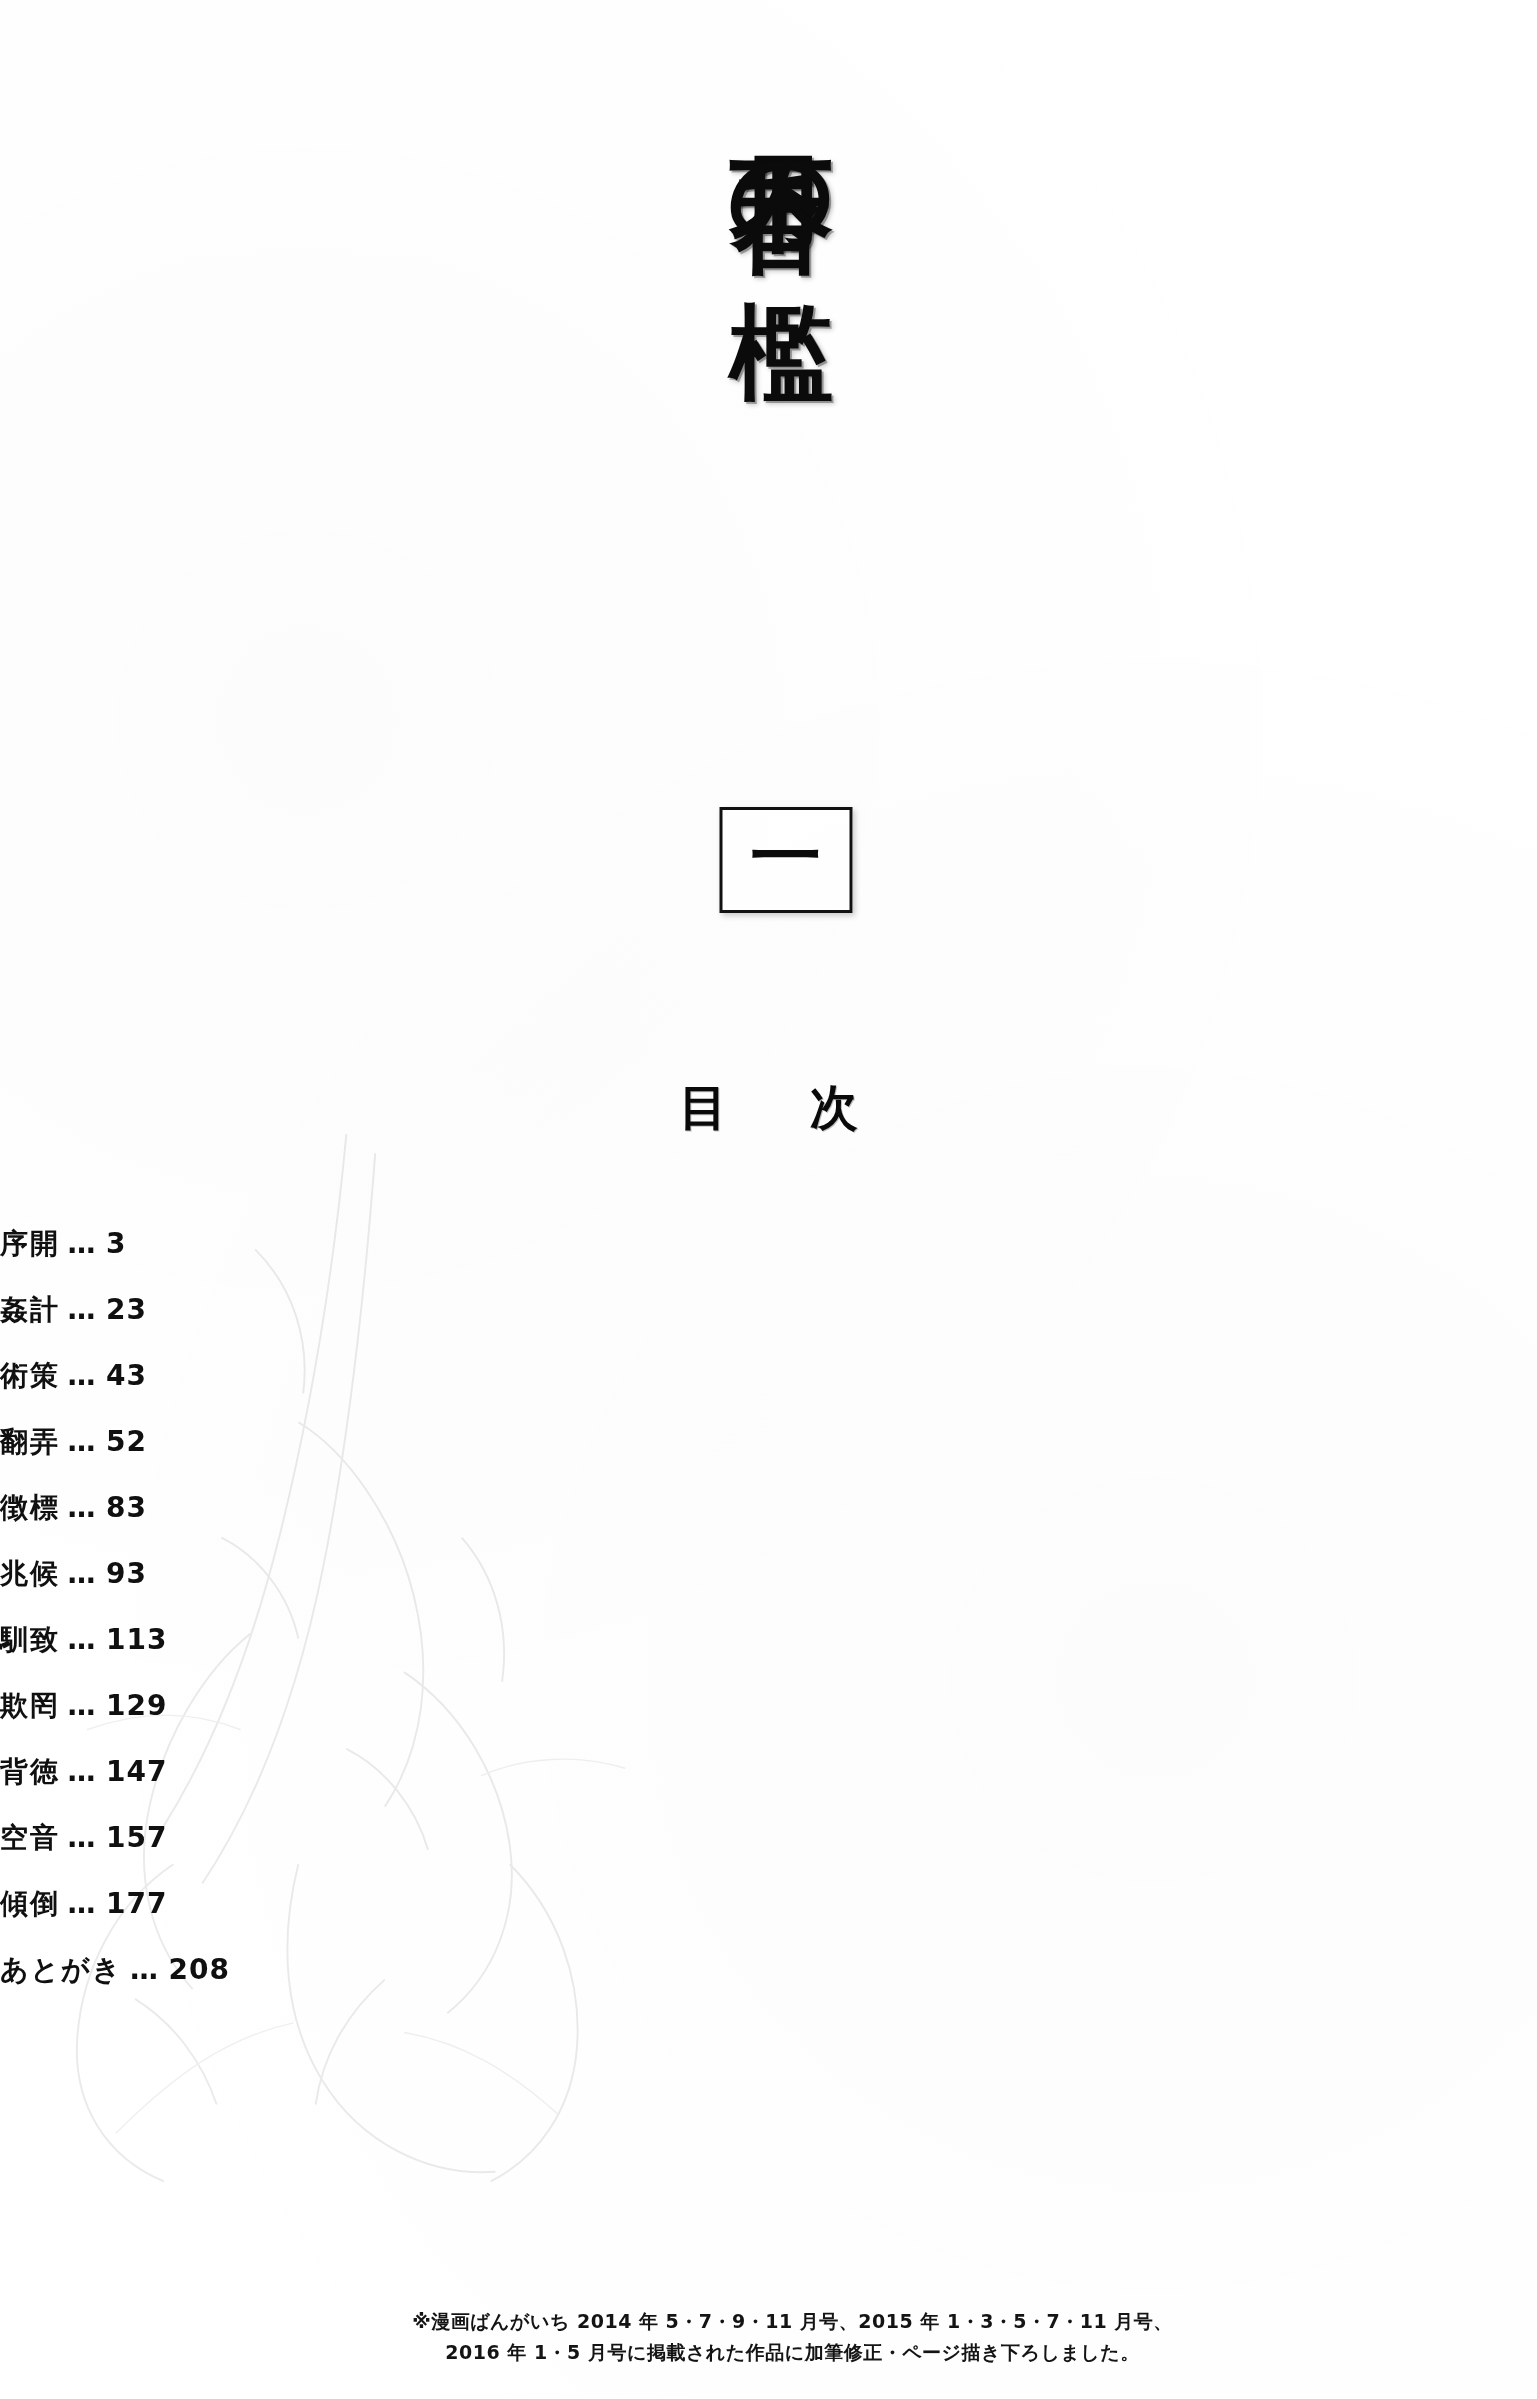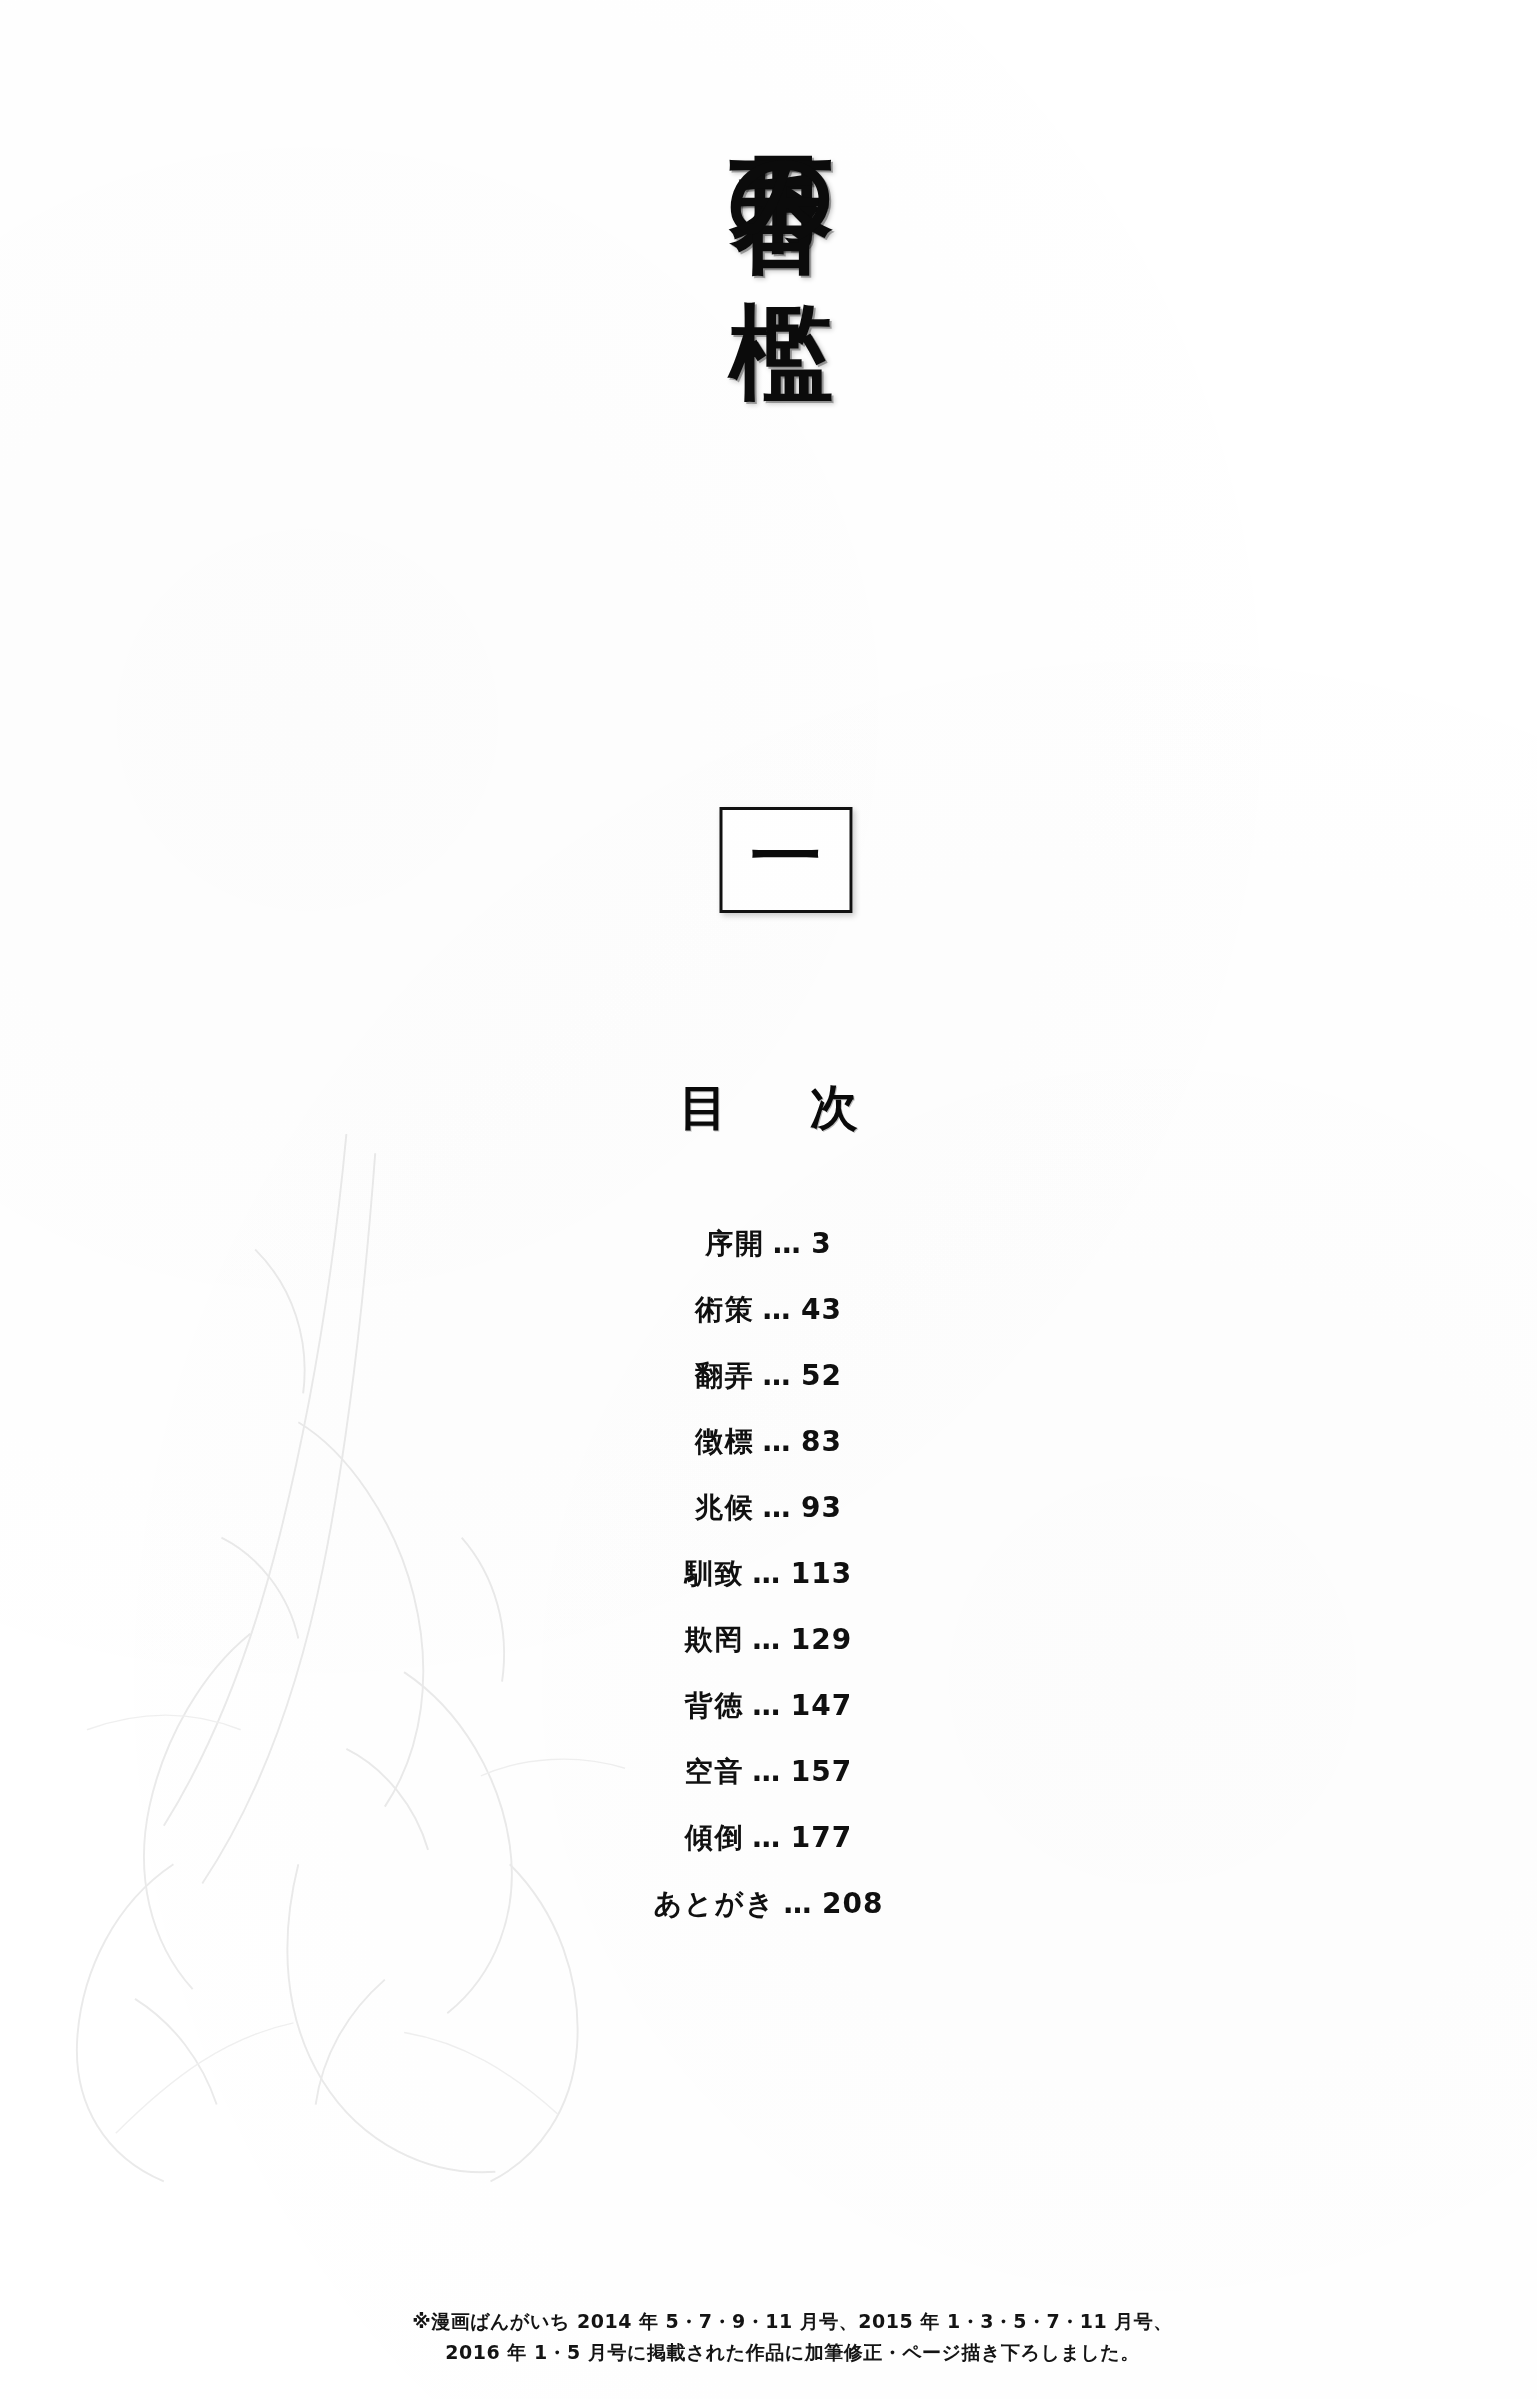--- a/index.html
+++ b/index.html
@@ -100,21 +100,21 @@
     color: #0a0a0a;
     text-shadow: 1px 1px 0 rgba(0,0,0,0.25);
   }
 
   
   .toc-list {
     position: absolute;
     top: 1230px;
     left: 0;
     width: 100%;
-    text-align: center;
+    text-align: left;
   }
   .toc-row {
     font-family: "DejaVu Sans", sans-serif;
     font-weight: 700;
     font-size: 28px;
     line-height: 1;
     color: #101010;
     margin-bottom: 38px;
     white-space: nowrap;
   }
@@ -188,20 +188,23 @@
 </div>
 
 <div class="toc-heading">目 次</div>
 
 <div class="toc-list">
 
   <div class="toc-row">
     <span class="t-title">序開</span><span class="t-dots">…</span><span class="t-page">3</span>
   </div>
 
+  <div class="toc-row">
+    <span class="t-title">姦計</span><span class="t-dots">…</span><span class="t-page">23</span>
+  </div>
 
   <div class="toc-row">
     <span class="t-title">術策</span><span class="t-dots">…</span><span class="t-page">43</span>
   </div>
 
   <div class="toc-row">
     <span class="t-title">翻弄</span><span class="t-dots">…</span><span class="t-page">52</span>
   </div>
 
   <div class="toc-row">

